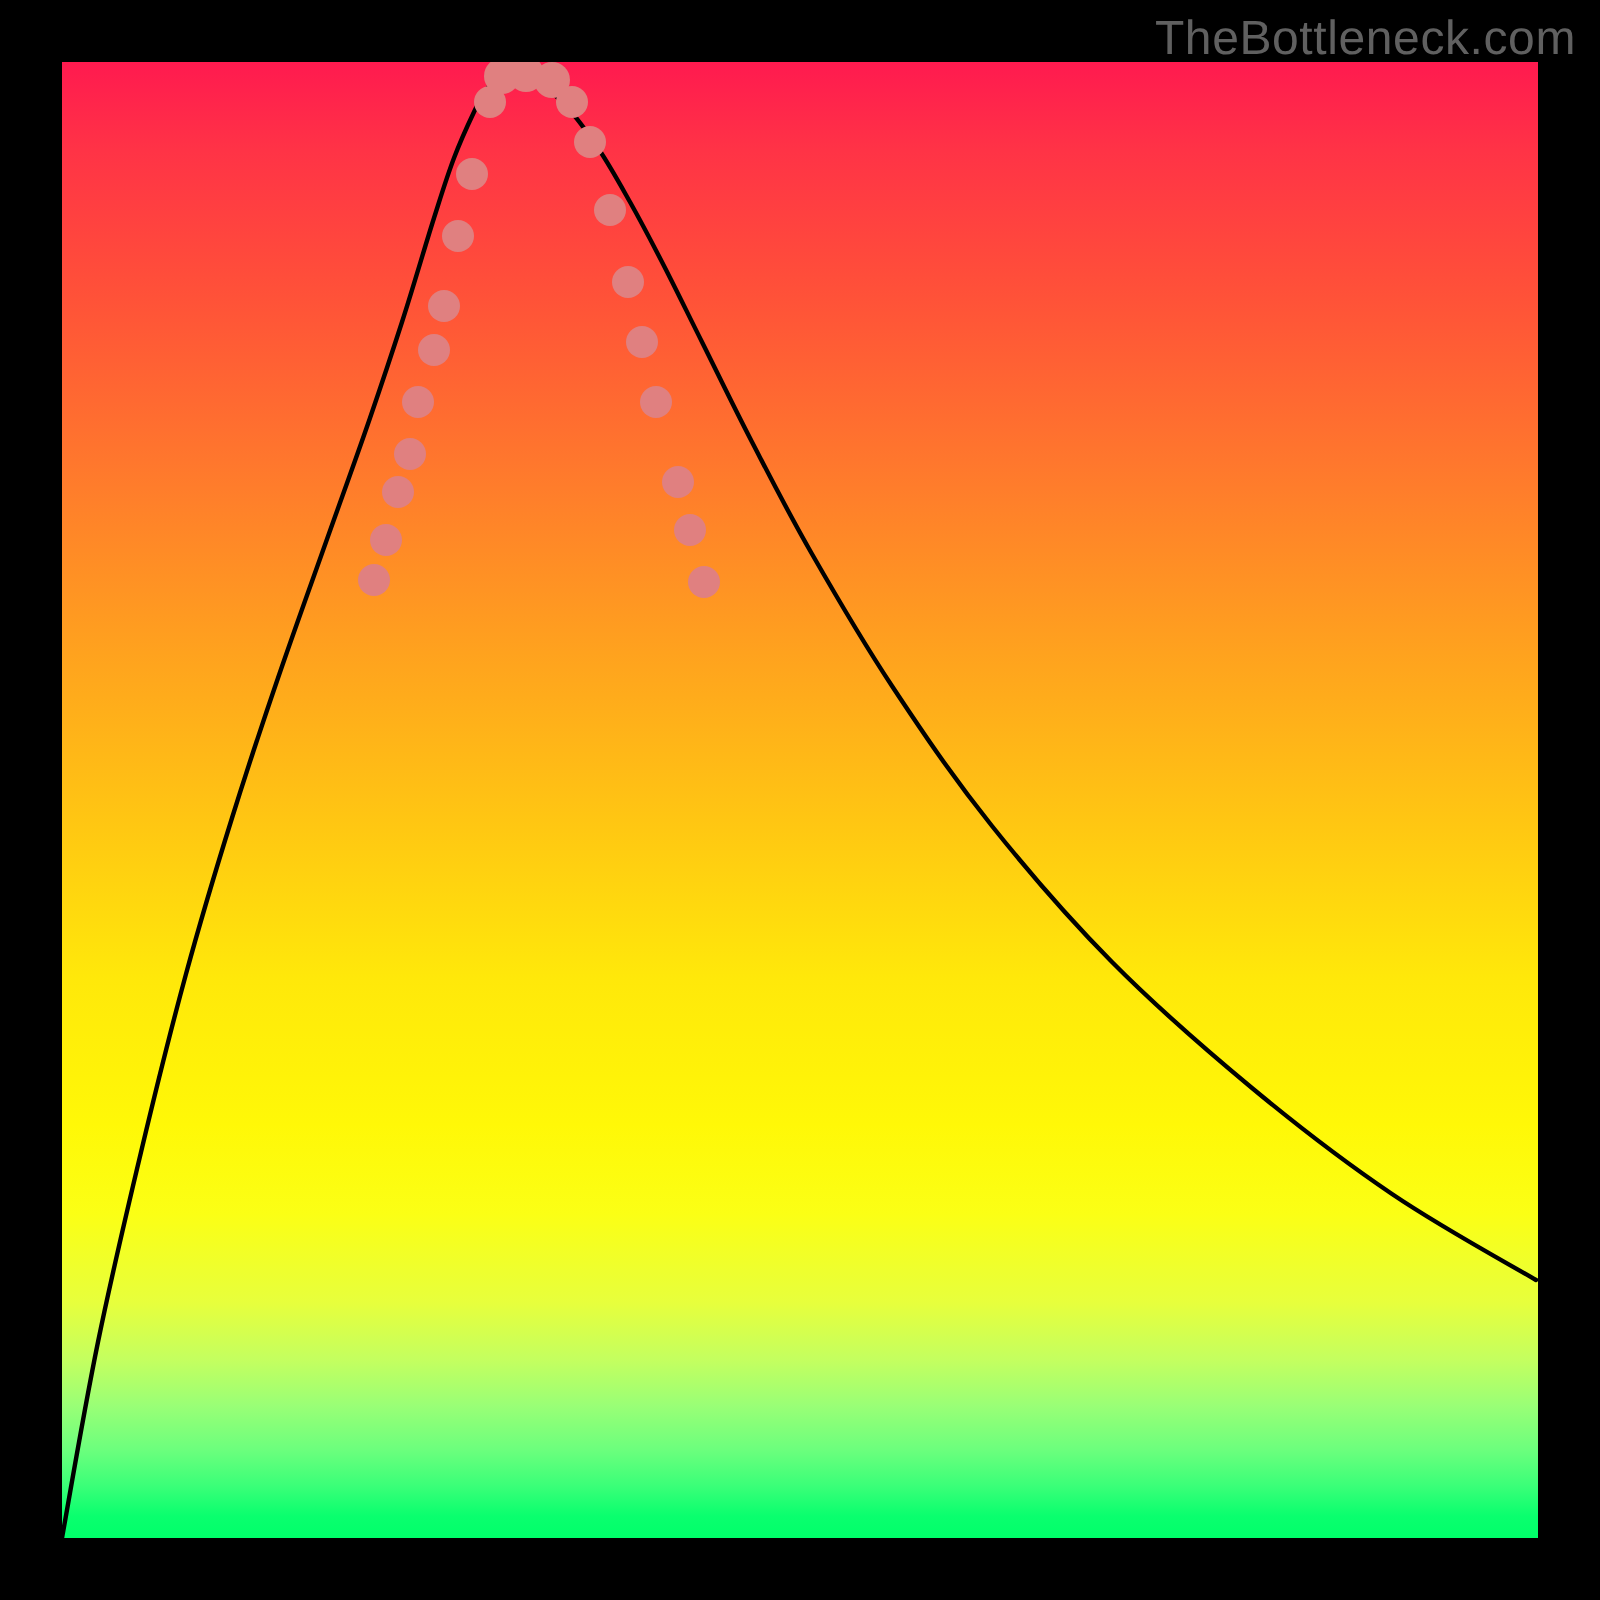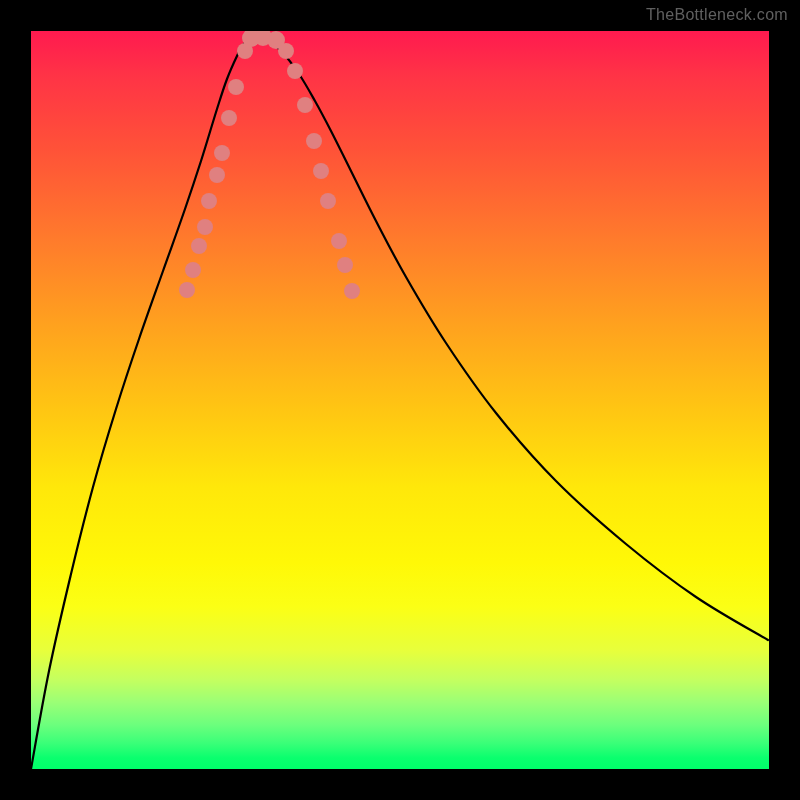--- a/index.html
+++ b/index.html
@@ -8,21 +8,21 @@
     position: relative;
     width: 800px;
     height: 800px;
     background: #000;
   }
   .watermark {
     position: absolute;
     top: 6px;
     right: 12px;
     font-family: Arial, Helvetica, sans-serif;
-    font-size: 16px;
+    font-size: 24px;
     font-weight: 500;
     color: #606060;
     letter-spacing: 0.3px;
     z-index: 20;
     text-align: right;
   }
   .plot {
     position: absolute;
     left: 31px;
     top: 31px;

